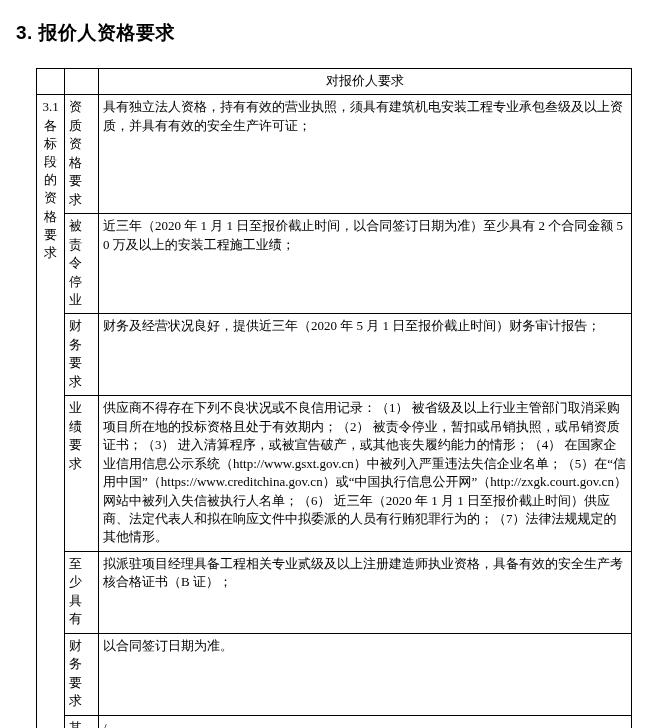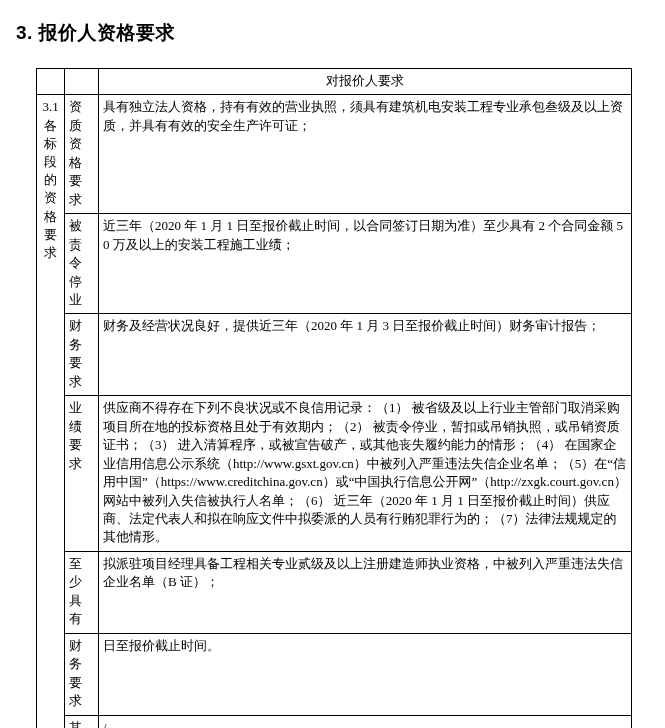--- a/index.html
+++ b/index.html
@@ -92,33 +92,33 @@
         </td>
         <td class="col-sub">资质资格要求</td>
         <td class="col-body">具有独立法人资格，持有有效的营业执照，须具有建筑机电安装工程专业承包叁级及以上资质，并具有有效的安全生产许可证；</td>
       </tr>
       <tr>
         <td class="col-sub">被责令停业</td>
         <td class="col-body">近三年（2020 年 1 月 1 日至报价截止时间，以合同签订日期为准）至少具有 2 个合同金额 50 万及以上的安装工程施工业绩；</td>
       </tr>
       <tr>
         <td class="col-sub">财务要求</td>
-        <td class="col-body">财务及经营状况良好，提供近三年（2020 年 1 月 3 日至报价截止时间）财务审计报告；</td>
+        <td class="col-body">财务及经营状况良好，提供近三年（2020 年 5 月 1 日至报价截止时间）财务审计报告；</td>
       </tr>
       <tr>
         <td class="col-sub">业绩要求</td>
         <td class="col-body">供应商不得存在下列不良状况或不良信用记录：（1） 被省级及以上行业主管部门取消采购项目所在地的投标资格且处于有效期内；（2） 被责令停业，暂扣或吊销执照，或吊销资质证书；（3） 进入清算程序，或被宣告破产，或其他丧失履约能力的情形；（4） 在国家企业信用信息公示系统（http://www.gsxt.gov.cn）中被列入严重违法失信企业名单；（5）在“信用中国”（https://www.creditchina.gov.cn）或“中国执行信息公开网”（http://zxgk.court.gov.cn）网站中被列入失信被执行人名单；（6） 近三年（2020 年 1 月 1 日至报价截止时间）供应商、法定代表人和拟在响应文件中拟委派的人员有行贿犯罪行为的；（7）法律法规规定的其他情形。</td>
       </tr>
       <tr>
         <td class="col-sub">至少具有</td>
-        <td class="col-body">拟派驻项目经理具备工程相关专业贰级及以上注册建造师执业资格，中被列入严重违法失信企业名单（B 证）；</td>
+        <td class="col-body">拟派驻项目经理具备工程相关专业贰级及以上注册建造师执业资格，具备有效的安全生产考核合格证书（B 证）；</td>
       </tr>
       <tr>
         <td class="col-sub">财务要求</td>
-        <td class="col-body">日至报价截止时间。</td>
+        <td class="col-body">以合同签订日期为准。</td>
       </tr>
       <tr>
         <td class="col-sub">其他要求</td>
         <td class="col-body">/</td>
       </tr>
 
     </tbody>
   </table>
 
 </div>

